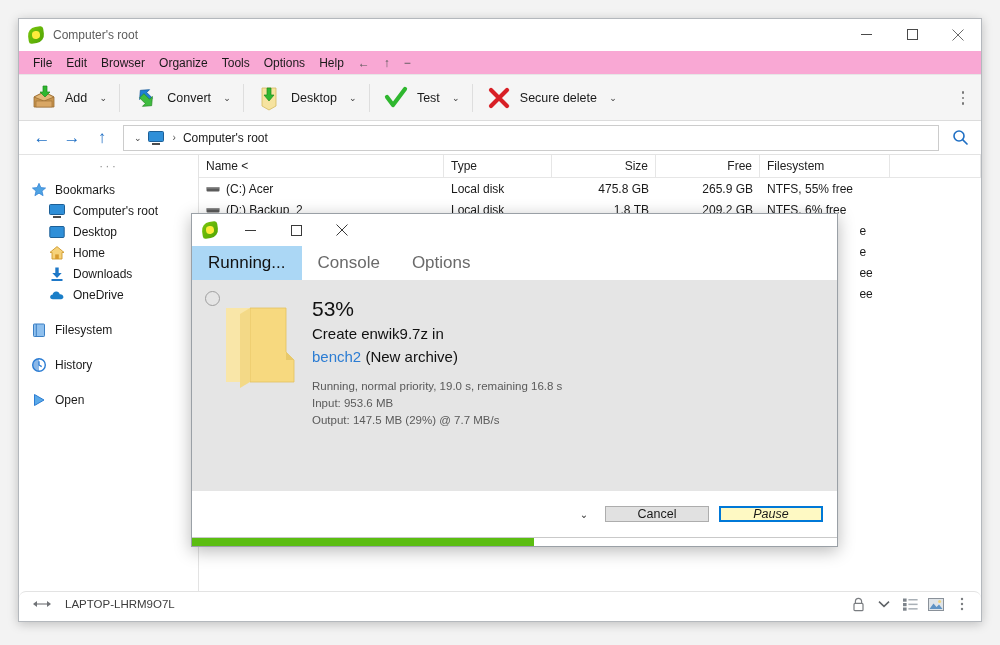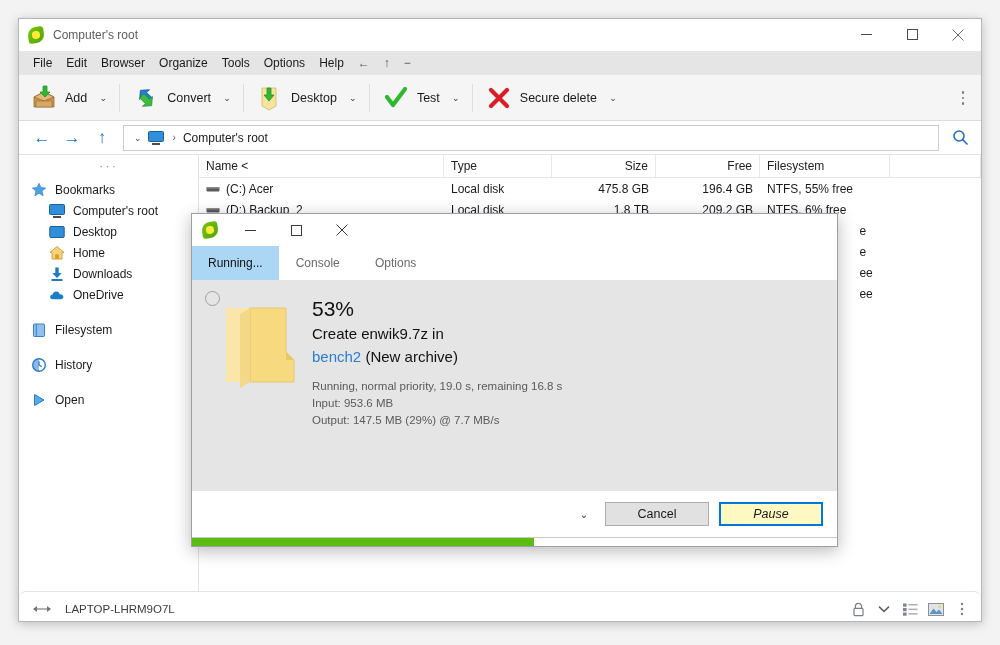--- a/index.html
+++ b/index.html
@@ -43,21 +43,21 @@
   .wbtn {
     width: 46px; height: 32px;
     display: flex; align-items: center; justify-content: center;
     color: #4a4a4a;
   }
   
   .menubar {
     height: 23px; flex: 0 0 23px;
     display: flex; align-items: center;
     padding-left: 7px;
-    background: #e5e5e5;
+    background: #f9a8d4;
   }
   .menu-item {
     font-size: 12px; color: #1a1a1a;
     padding: 2px 7px; white-space: nowrap;
   }
   .menu-glyph {
     font-size: 12px; color: #555; padding: 2px 7px;
   }
   
   .toolbar {
@@ -157,21 +157,21 @@
     display: flex; align-items: center;
     padding: 0 7px; overflow: hidden; white-space: nowrap;
   }
   .fl-td.num { justify-content: flex-end; }
   .drive-ico {
     width: 14px; height: 14px; margin-right: 6px; flex:0 0 14px; position: relative;
   }
   
   .statusbar {
     height: 30px; flex: 0 0 30px;
-    display: flex; align-items: flex-end;
+    display: flex; align-items: flex-start;
     border-top: 1px solid #e3e3e3;
     background: #ffffff;
     padding: 0 6px 0 10px;
     border-radius: 7px;
   }
   .st-left { display:flex; align-items:center; flex:1 1 auto; }
   .st-text { font-size: 11.5px; color: #3c3c3c; margin-left: 10px; }
   .st-ico {
     width: 26px; height: 24px; display:flex; align-items:center; justify-content:center;
   }
@@ -193,21 +193,21 @@
   }
   .dlg-title-ico { width:16px; height:16px; margin: 0 9px 0 10px; flex:0 0 16px; position:relative; }
   .dlg-title-text { font-size: 12.5px; color: #1a1a1a; flex:1 1 auto; white-space:nowrap; }
   .dlg-tabs {
     height: 34px; flex: 0 0 34px;
     display: flex; align-items: stretch;
     background: #ffffff;
   }
   .dlg-tab {
     display: flex; align-items: center; justify-content: center;
-    padding: 0 16px; font-size: 12px; color: #6a6a6a;
+    padding: 0 16px; font-size: 17px; color: #6a6a6a;
     min-width: 78px;
   }
   .dlg-tab.active { background: #abd7f5; color: #121212; }
   .dlg-body { flex: 1 1 auto; position: relative; background: #e5e5e5; min-height:0; }
   .spinner {
     position: absolute; left: 13px; top: 11px;
     width: 15px; height: 15px; border-radius: 50%;
     border: 1.6px solid #9f9f9f;
   }
   .dlg-folder {
@@ -224,21 +224,21 @@
   .dlg-footer {
     height: 46px; flex: 0 0 46px;
     display: flex; align-items: center; justify-content: flex-end;
     padding-right: 14px; gap: 10px; background: #ffffff;
   }
   .foot-caret {
     width: 22px; height: 24px; display:flex; align-items:center; justify-content:center;
     font-size: 10px; color: #333;
   }
   .btn {
-    height: 24px; min-width: 104px;
+    height: 16px; min-width: 104px;
     border: 1px solid #adadad; background: #e1e1e1;
     font-size: 12.5px; color: #1a1a1a;
     display:flex; align-items:center; justify-content:center;
     font-family: "Liberation Sans", sans-serif;
   }
   .btn.primary { background: #fef9c3; border: 2px solid #0078d7; font-style: italic; }
   .dlg-progress {
     height: 9px; flex: 0 0 9px;
     background: #ffffff; border-top: 1px solid #c9c9c9;
     position: relative; overflow: hidden;
@@ -518,21 +518,21 @@
             <span class="drive-ico">
               <svg width="14" height="14" viewBox="0 0 14 14">
                   <rect x="0.5" y="5" width="13" height="4.4" rx="1" fill="#5b5b5b"></rect>
                   <rect x="0.5" y="5" width="13" height="1.6" rx="0.8" fill="#8d8d8d"></rect>
                 </svg>
             </span>
             <span>(C:) Acer</span>
           </div>
           <div class="fl-td" style="width:108px">Local disk</div>
           <div class="fl-td num" style="width:104px">475.8 GB</div>
-          <div class="fl-td num" style="width:104px">196.4 GB</div>
+          <div class="fl-td num" style="width:104px">265.9 GB</div>
           <div class="fl-td" style="width:130px">NTFS, 55% free</div>
           <div class="fl-td" style="flex:1 1 auto"></div>
         </div>
 
         <div class="fl-row">
           <div class="fl-td" style="width:245px">
             <span class="drive-ico">
               <svg width="14" height="14" viewBox="0 0 14 14">
                   <rect x="0.5" y="5" width="13" height="4.4" rx="1" fill="#5b5b5b"></rect>
                   <rect x="0.5" y="5" width="13" height="1.6" rx="0.8" fill="#8d8d8d"></rect>

